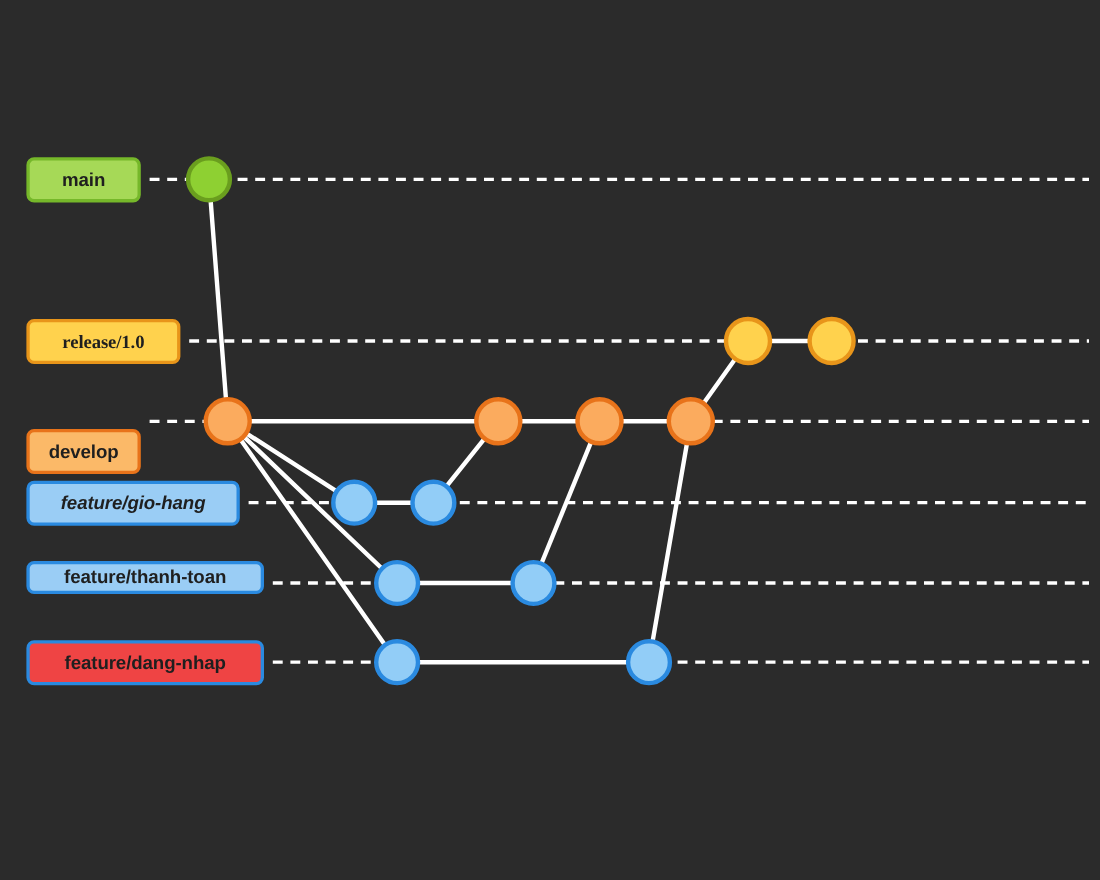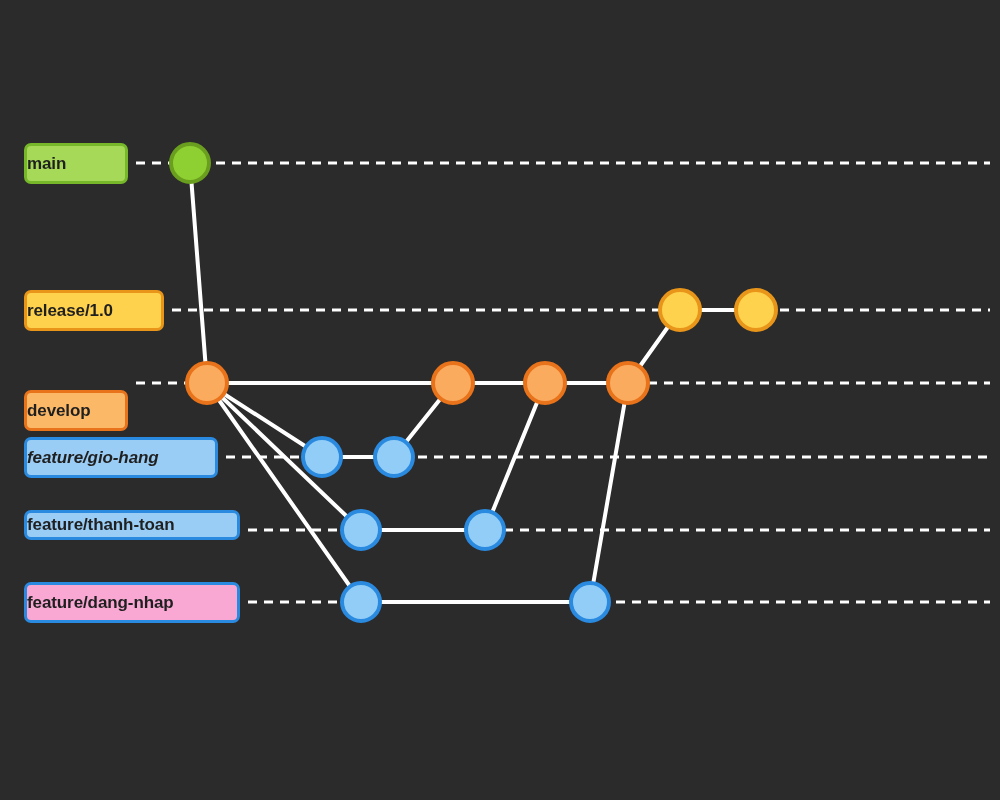--- a/index.html
+++ b/index.html
@@ -25,21 +25,21 @@
     left: 0;
     top: 0;
     width: 1000px;
     height: 800px;
     display: block;
   }
   .branch-label {
     position: absolute;
     display: flex;
     align-items: center;
-    justify-content: flex-start;
+    justify-content: center;
     box-sizing: border-box;
     border-radius: 7px;
     font-weight: bold;
     color: #1f1f1f;
     white-space: nowrap;
     letter-spacing: -0.1px;
   }
 </style>
 </head>
 <body>
@@ -84,29 +84,29 @@
         <circle cx="361" cy="530" r="19" fill="#92cdf7" stroke="#2a8ae0" stroke-width="4"></circle>
         <circle cx="485" cy="530" r="19" fill="#92cdf7" stroke="#2a8ae0" stroke-width="4"></circle>
         <circle cx="361" cy="602" r="19" fill="#92cdf7" stroke="#2a8ae0" stroke-width="4"></circle>
         <circle cx="590" cy="602" r="19" fill="#92cdf7" stroke="#2a8ae0" stroke-width="4"></circle>
       </g>
   </svg>
   <div id="labels">
       <div class="branch-label" style="left: 24px; top: 143px; width: 104px; height: 41px; background: rgb(166, 217, 87); border: 3px solid rgb(118, 184, 42); font-size: 17px;">
         <span>main</span>
       </div>
-      <div class="branch-label" style="left: 24px; top: 290px; width: 140px; height: 41px; background: rgb(255, 210, 77); border: 3px solid rgb(232, 149, 26); font-size: 17px;">
+      <div class="branch-label" style="left: 24px; top: 290px; width: 140px; height: 41px; background: rgb(255, 210, 77); border: 3px solid rgb(232, 149, 26); font-size: 17px; font-family: Liberation Serif, serif;">
         <span>release/1.0</span>
       </div>
       <div class="branch-label" style="left: 24px; top: 363px; width: 104px; height: 41px; background: rgb(251, 185, 104); border: 3px solid rgb(232, 115, 26); font-size: 17px; margin-top: 27px;">
         <span>develop</span>
       </div>
       <div class="branch-label" style="left: 24px; top: 437px; width: 194px; height: 41px; background: rgb(154, 205, 245); border: 3px solid rgb(42, 138, 224); font-size: 17px; font-style: italic;">
         <span>feature/gio-hang</span>
       </div>
       <div class="branch-label" style="left: 24px; top: 510px; width: 216px; height: 30px; background: rgb(154, 205, 245); border: 3px solid rgb(42, 138, 224); font-size: 17px;">
         <span>feature/thanh-toan</span>
       </div>
-      <div class="branch-label" style="left: 24px; top: 582px; width: 216px; height: 41px; background: #f9a8d4; border: 3px solid rgb(42, 138, 224); font-size: 17px;">
+      <div class="branch-label" style="left: 24px; top: 582px; width: 216px; height: 41px; background: #ef4444; border: 3px solid rgb(42, 138, 224); font-size: 17px;">
         <span>feature/dang-nhap</span>
       </div>
     </div>
 </div>
 
 </body></html>

